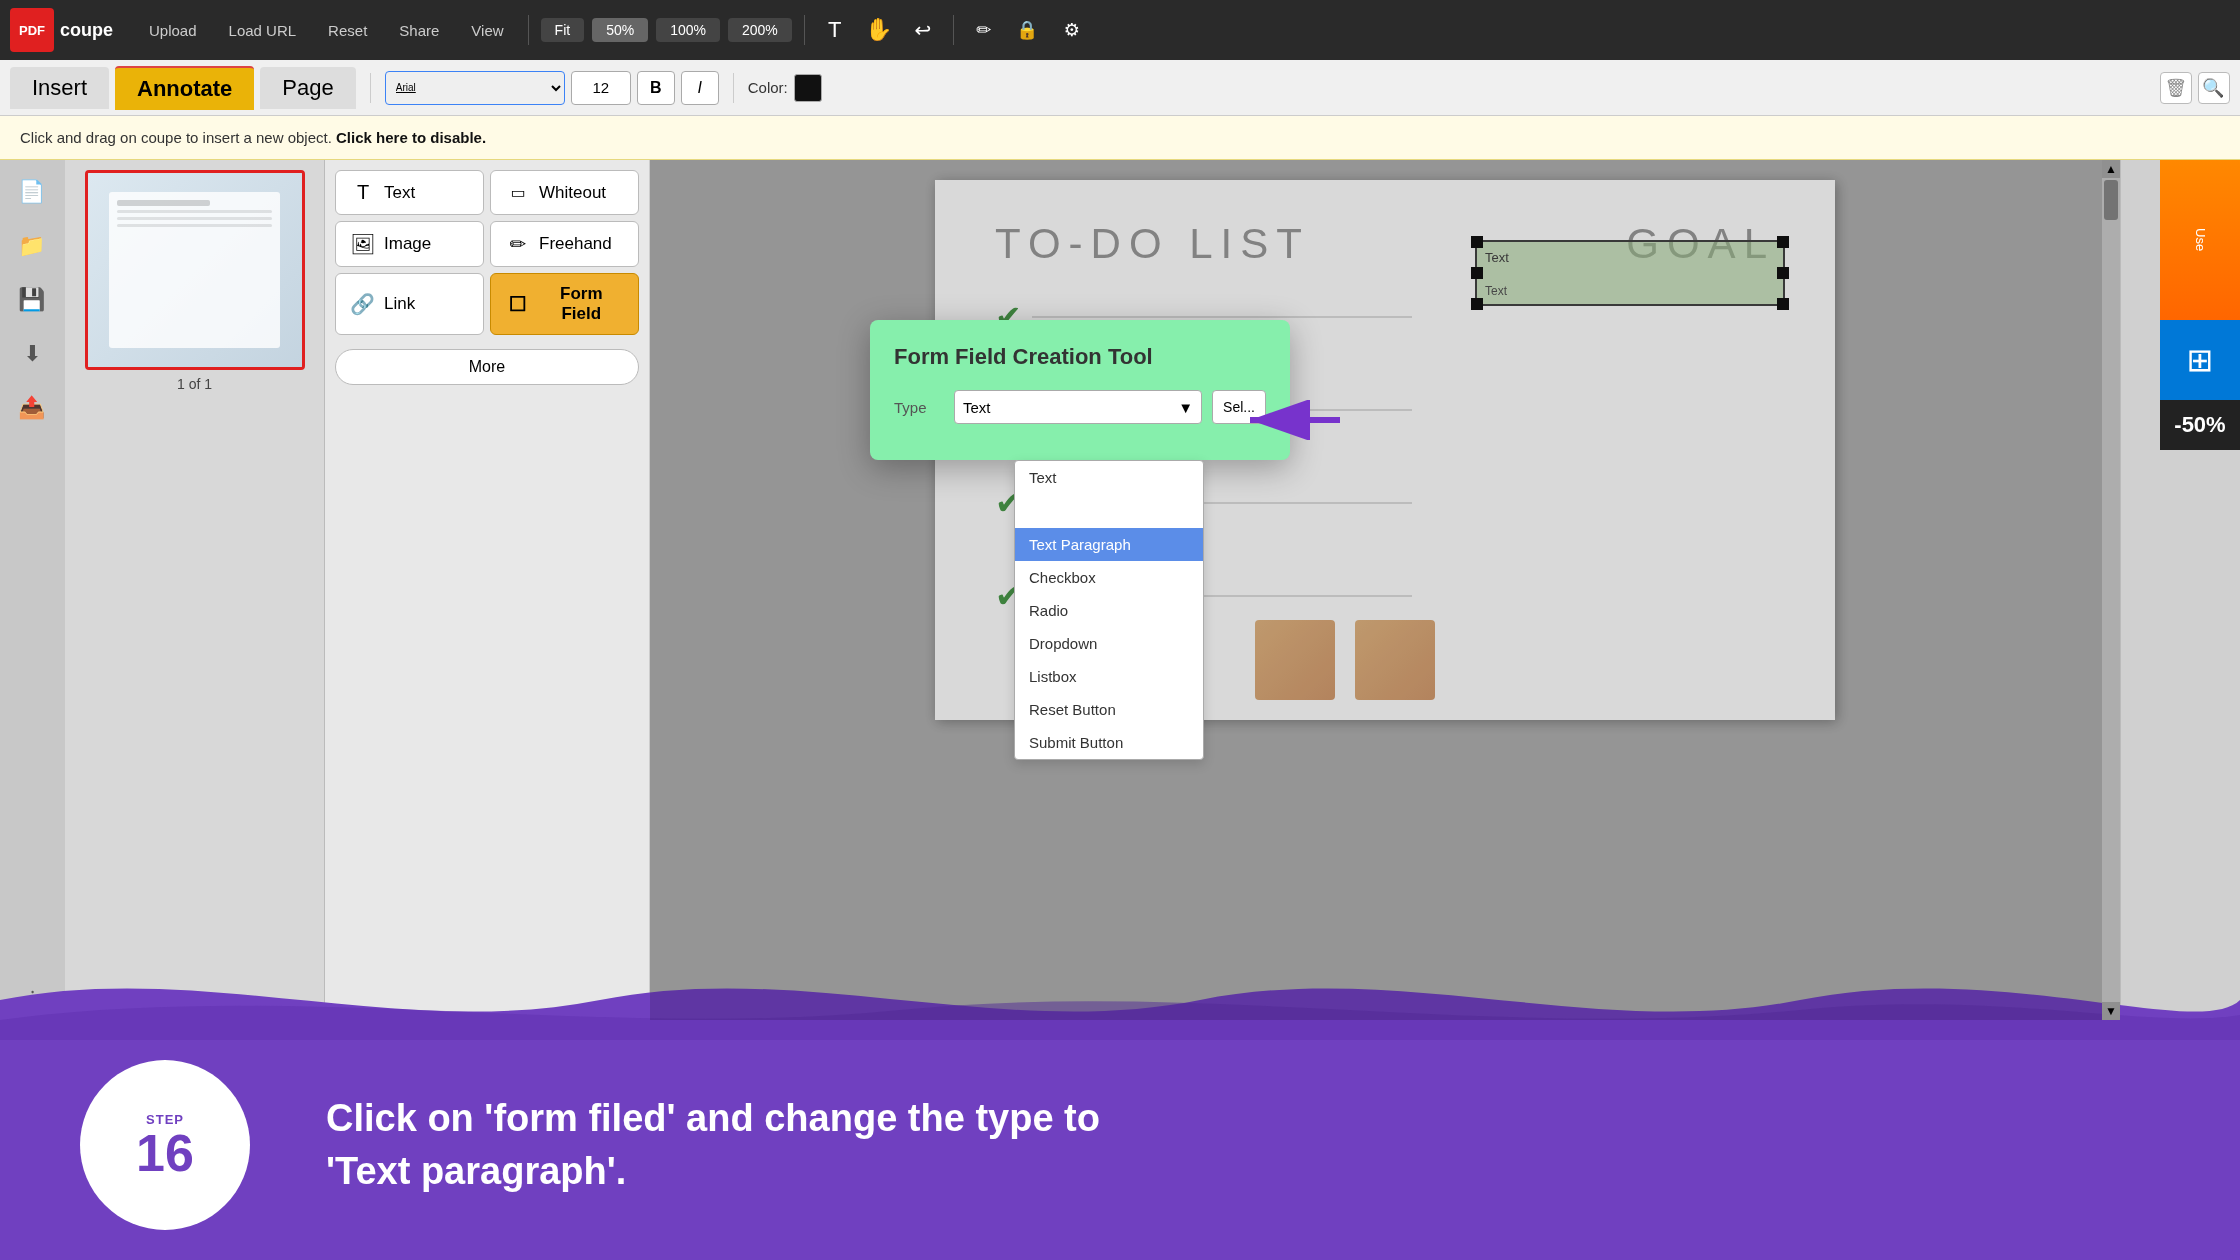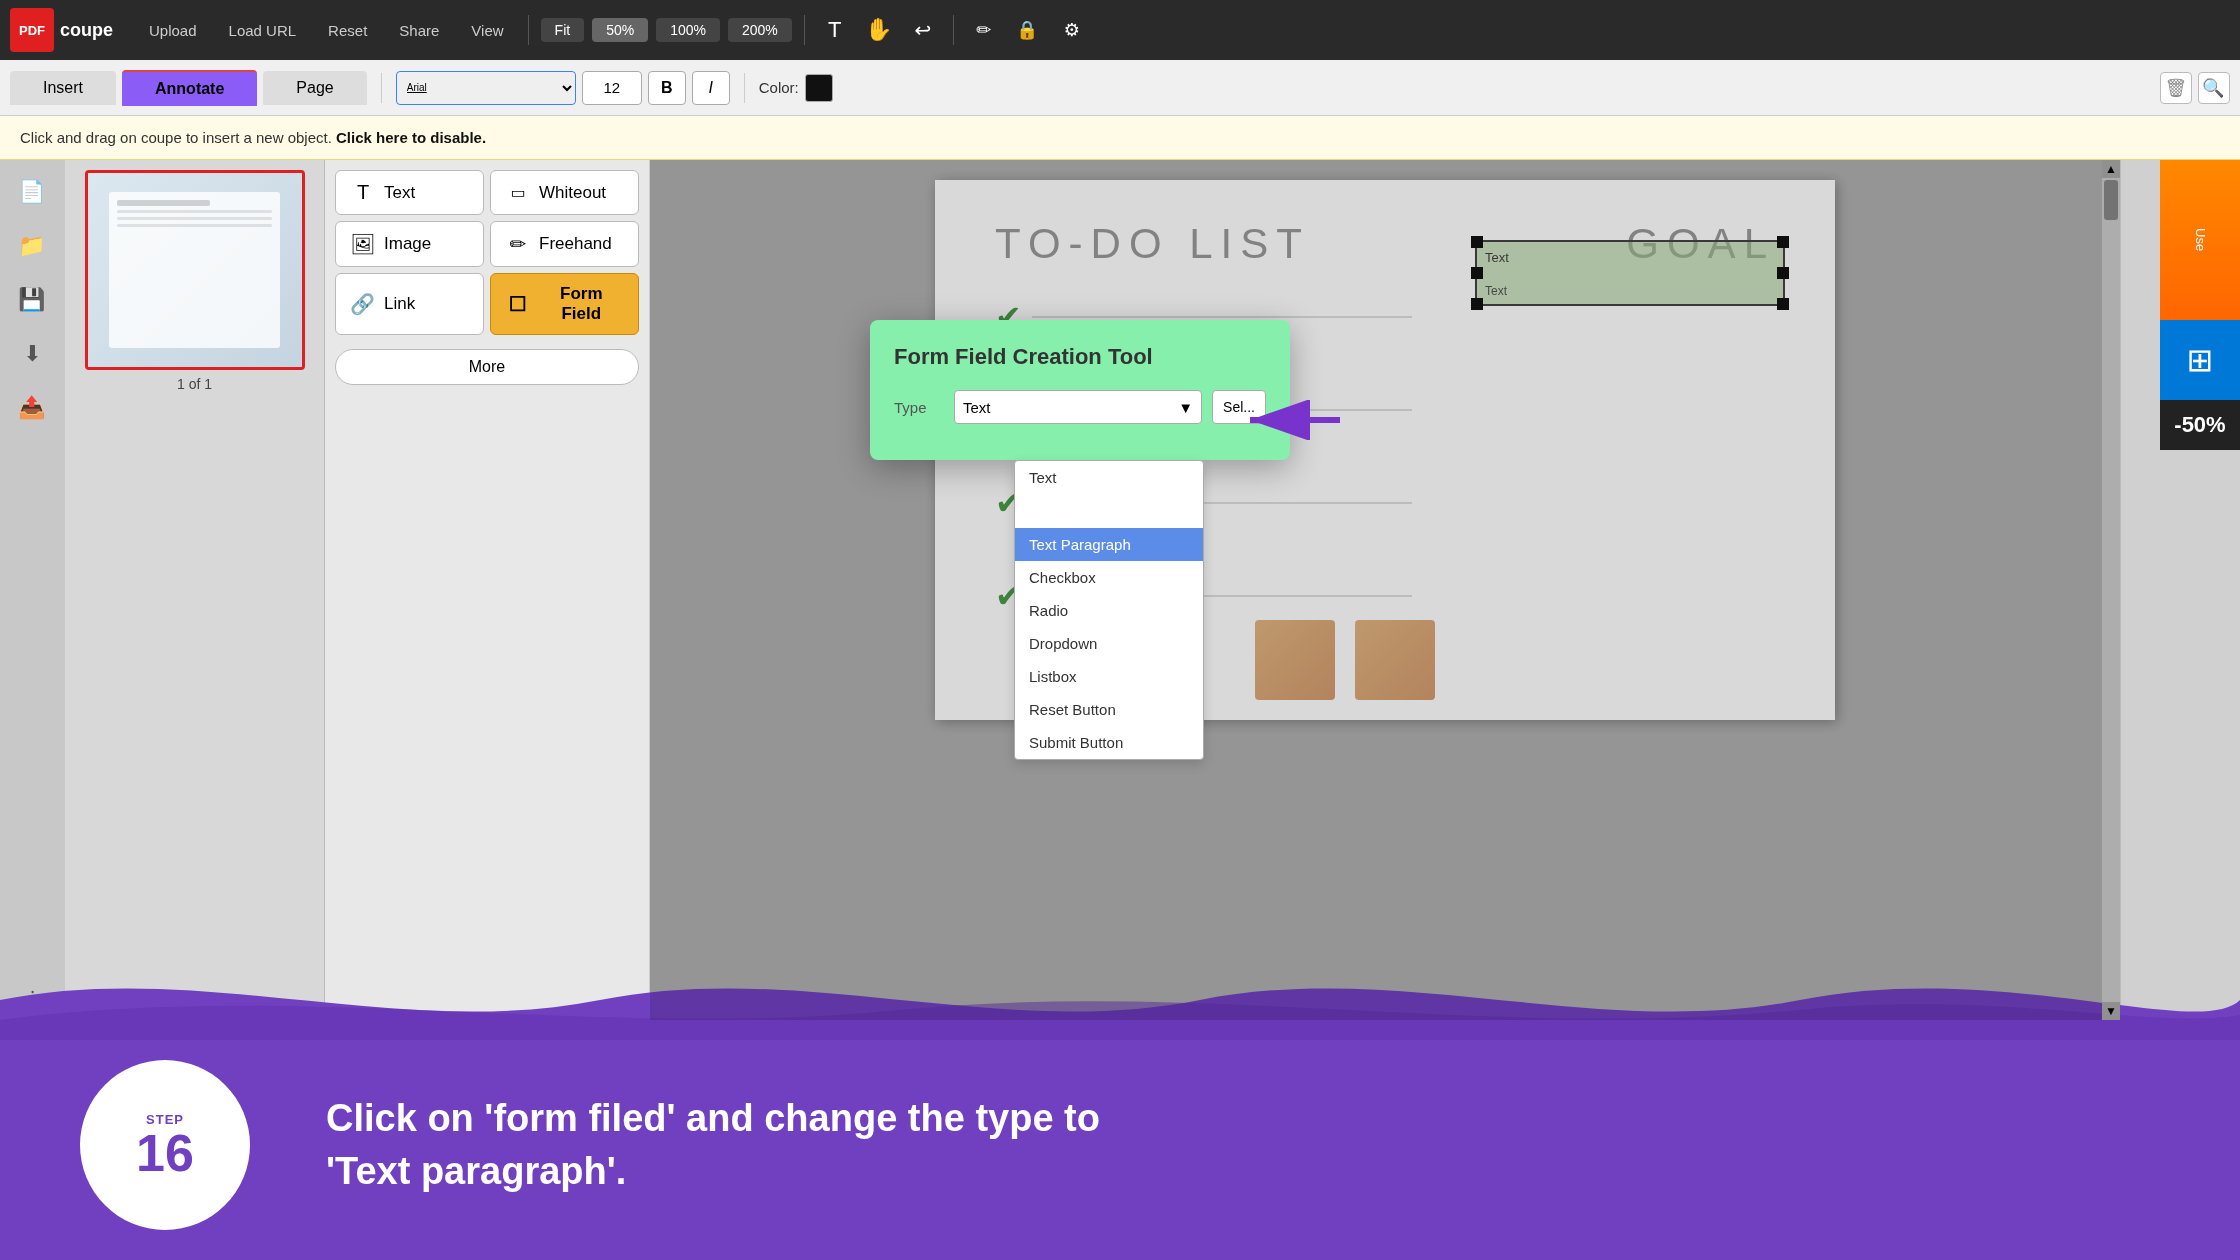--- a/index.html
+++ b/index.html
@@ -76,30 +76,30 @@
       background: #f0f0f0;
       display: flex;
       align-items: center;
       padding: 0 10px;
       gap: 6px;
       border-bottom: 1px solid #ccc;
       position: relative;
       z-index: 9;
     }
     .tab-btn {
-      padding: 8px 33px;
+      padding: 8px 22px;
       border: none;
       background: #ddd;
       border-radius: 4px 4px 0 0;
-      font-size: 16px;
+      font-size: 22px;
       cursor: pointer;
       font-weight: normal;
     }
     .tab-btn.active {
-      background: #8b5cf6;
+      background: #eab308;
       border-top: 2px solid #d44;
       font-weight: bold;
     }
     .font-select {
       height: 34px;
       min-width: 180px;
       border: 1px solid #3b82f6;
       border-radius: 4px;
       font-size: 10px;
       padding: 0 6px;

